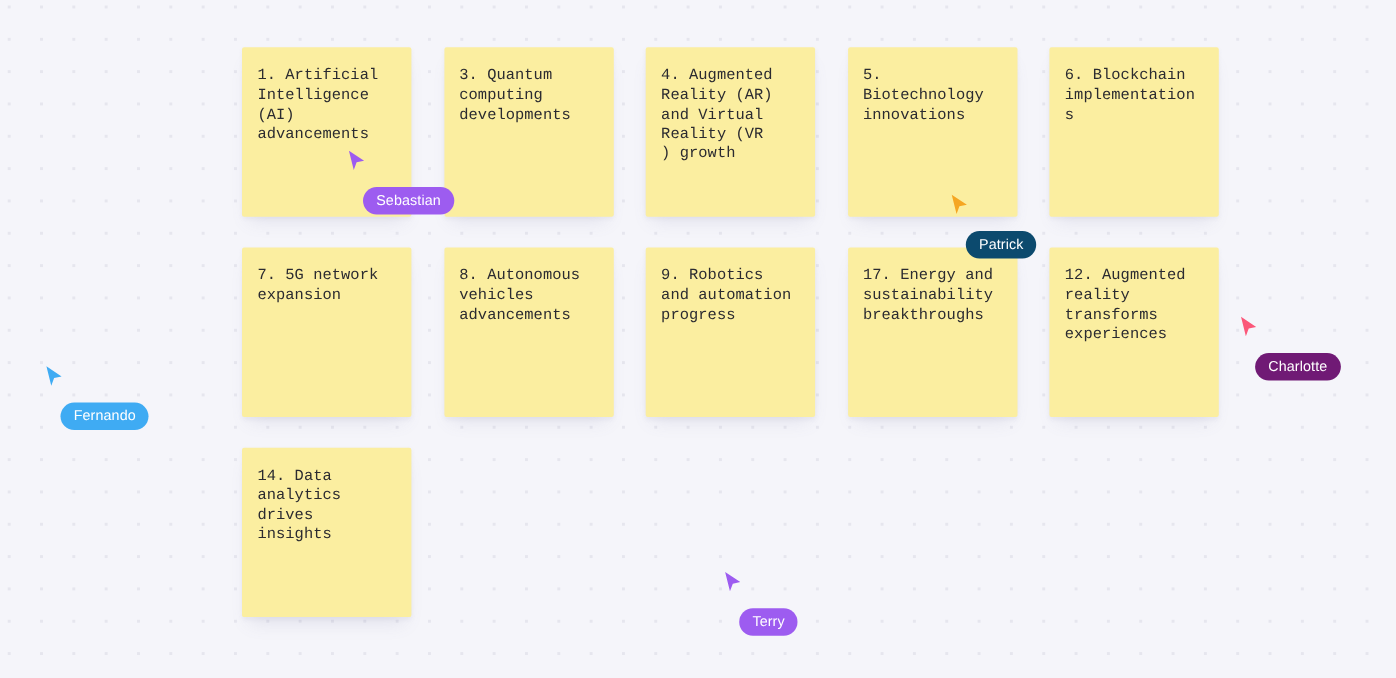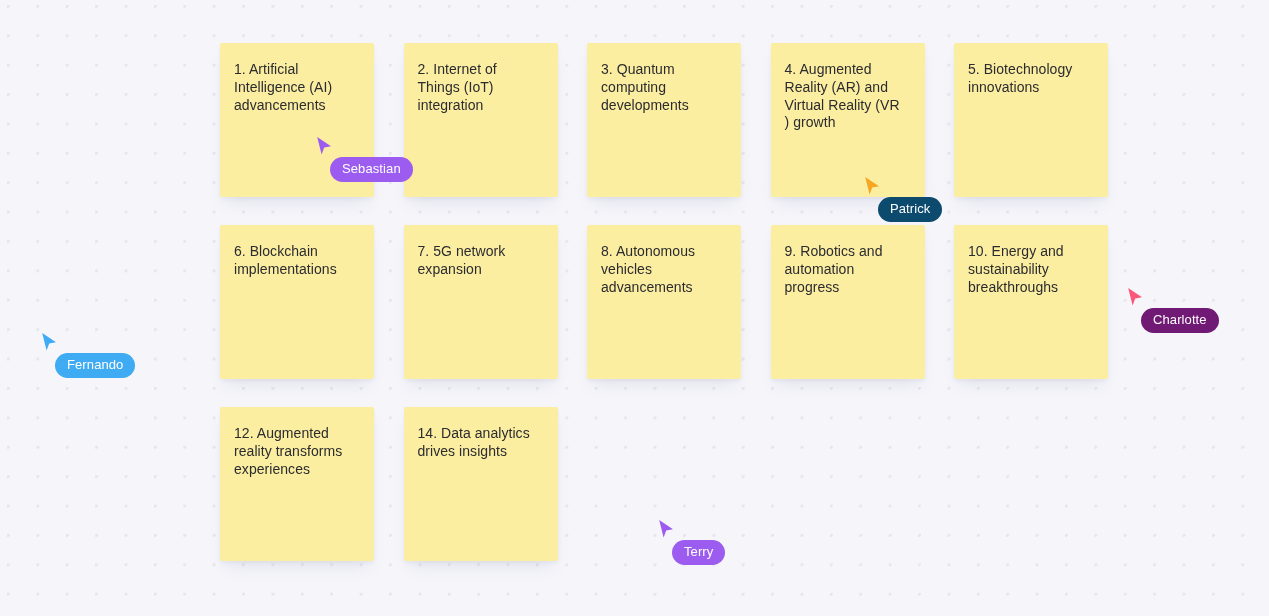--- a/index.html
+++ b/index.html
@@ -44,20 +44,21 @@
 
   .sticky-note {
     background: #fbeea0;
     border-radius: 2px;
     padding: 18px 16px 14px 14px;
     box-shadow: 0 10px 16px -6px rgba(120, 120, 160, 0.16),
                 0 2px 4px rgba(120, 120, 160, 0.07);
     position: relative;
     cursor: default;
     overflow: hidden;
+    font-family: Liberation Mono, monospace;
   }
 
   .sticky-note-text {
     font-size: 14px;
     line-height: 17.8px;
     color: #2b2b30;
     letter-spacing: 0.05px;
     white-space: pre-line;
     word-break: break-word;
   }
@@ -74,42 +75,39 @@
     left: 0;
     top: 0;
     width: 20px;
     height: 22px;
     display: block;
   }
 
   .cursor-name-badge {
     position: absolute;
     left: 14px;
-    top: 21px;
+    top: 34px;
     padding: 4px 12px 5px 12px;
     border-radius: 999px;
     font-size: 13px;
     line-height: 16px;
     color: #ffffff;
     white-space: nowrap;
     font-weight: 400;
     letter-spacing: 0.1px;
   }
 </style>
 </head>
 <body>
 
 <div id="board-canvas"></div>
 
 <div id="notes-layer">
   <div class="sticky-note">
     <div class="sticky-note-text">1. Artificial Intelligence (AI) advancements</div>
-  </div>
-  <div class="sticky-note">
-    <div class="sticky-note-text">2. Internet of Things (IoT) integration</div>
   </div>
   <div class="sticky-note">
     <div class="sticky-note-text">3. Quantum computing developments</div>
   </div>
   <div class="sticky-note">
     <div class="sticky-note-text">4. Augmented Reality (AR) and Virtual Reality (VR
 ) growth</div>
   </div>
   <div class="sticky-note">
     <div class="sticky-note-text">5. Biotechnology innovations</div>
@@ -121,21 +119,21 @@
   <div class="sticky-note">
     <div class="sticky-note-text">7. 5G network expansion</div>
   </div>
   <div class="sticky-note">
     <div class="sticky-note-text">8. Autonomous vehicles advancements</div>
   </div>
   <div class="sticky-note">
     <div class="sticky-note-text">9. Robotics and automation progress</div>
   </div>
   <div class="sticky-note">
-    <div class="sticky-note-text">10. Energy and sustainability breakthroughs</div>
+    <div class="sticky-note-text">17. Energy and sustainability breakthroughs</div>
   </div>
 
   <div class="sticky-note">
     <div class="sticky-note-text">12. Augmented reality transforms experiences</div>
   </div>
   <div class="sticky-note">
     <div class="sticky-note-text">14. Data analytics drives insights</div>
   </div>
 </div>
 

